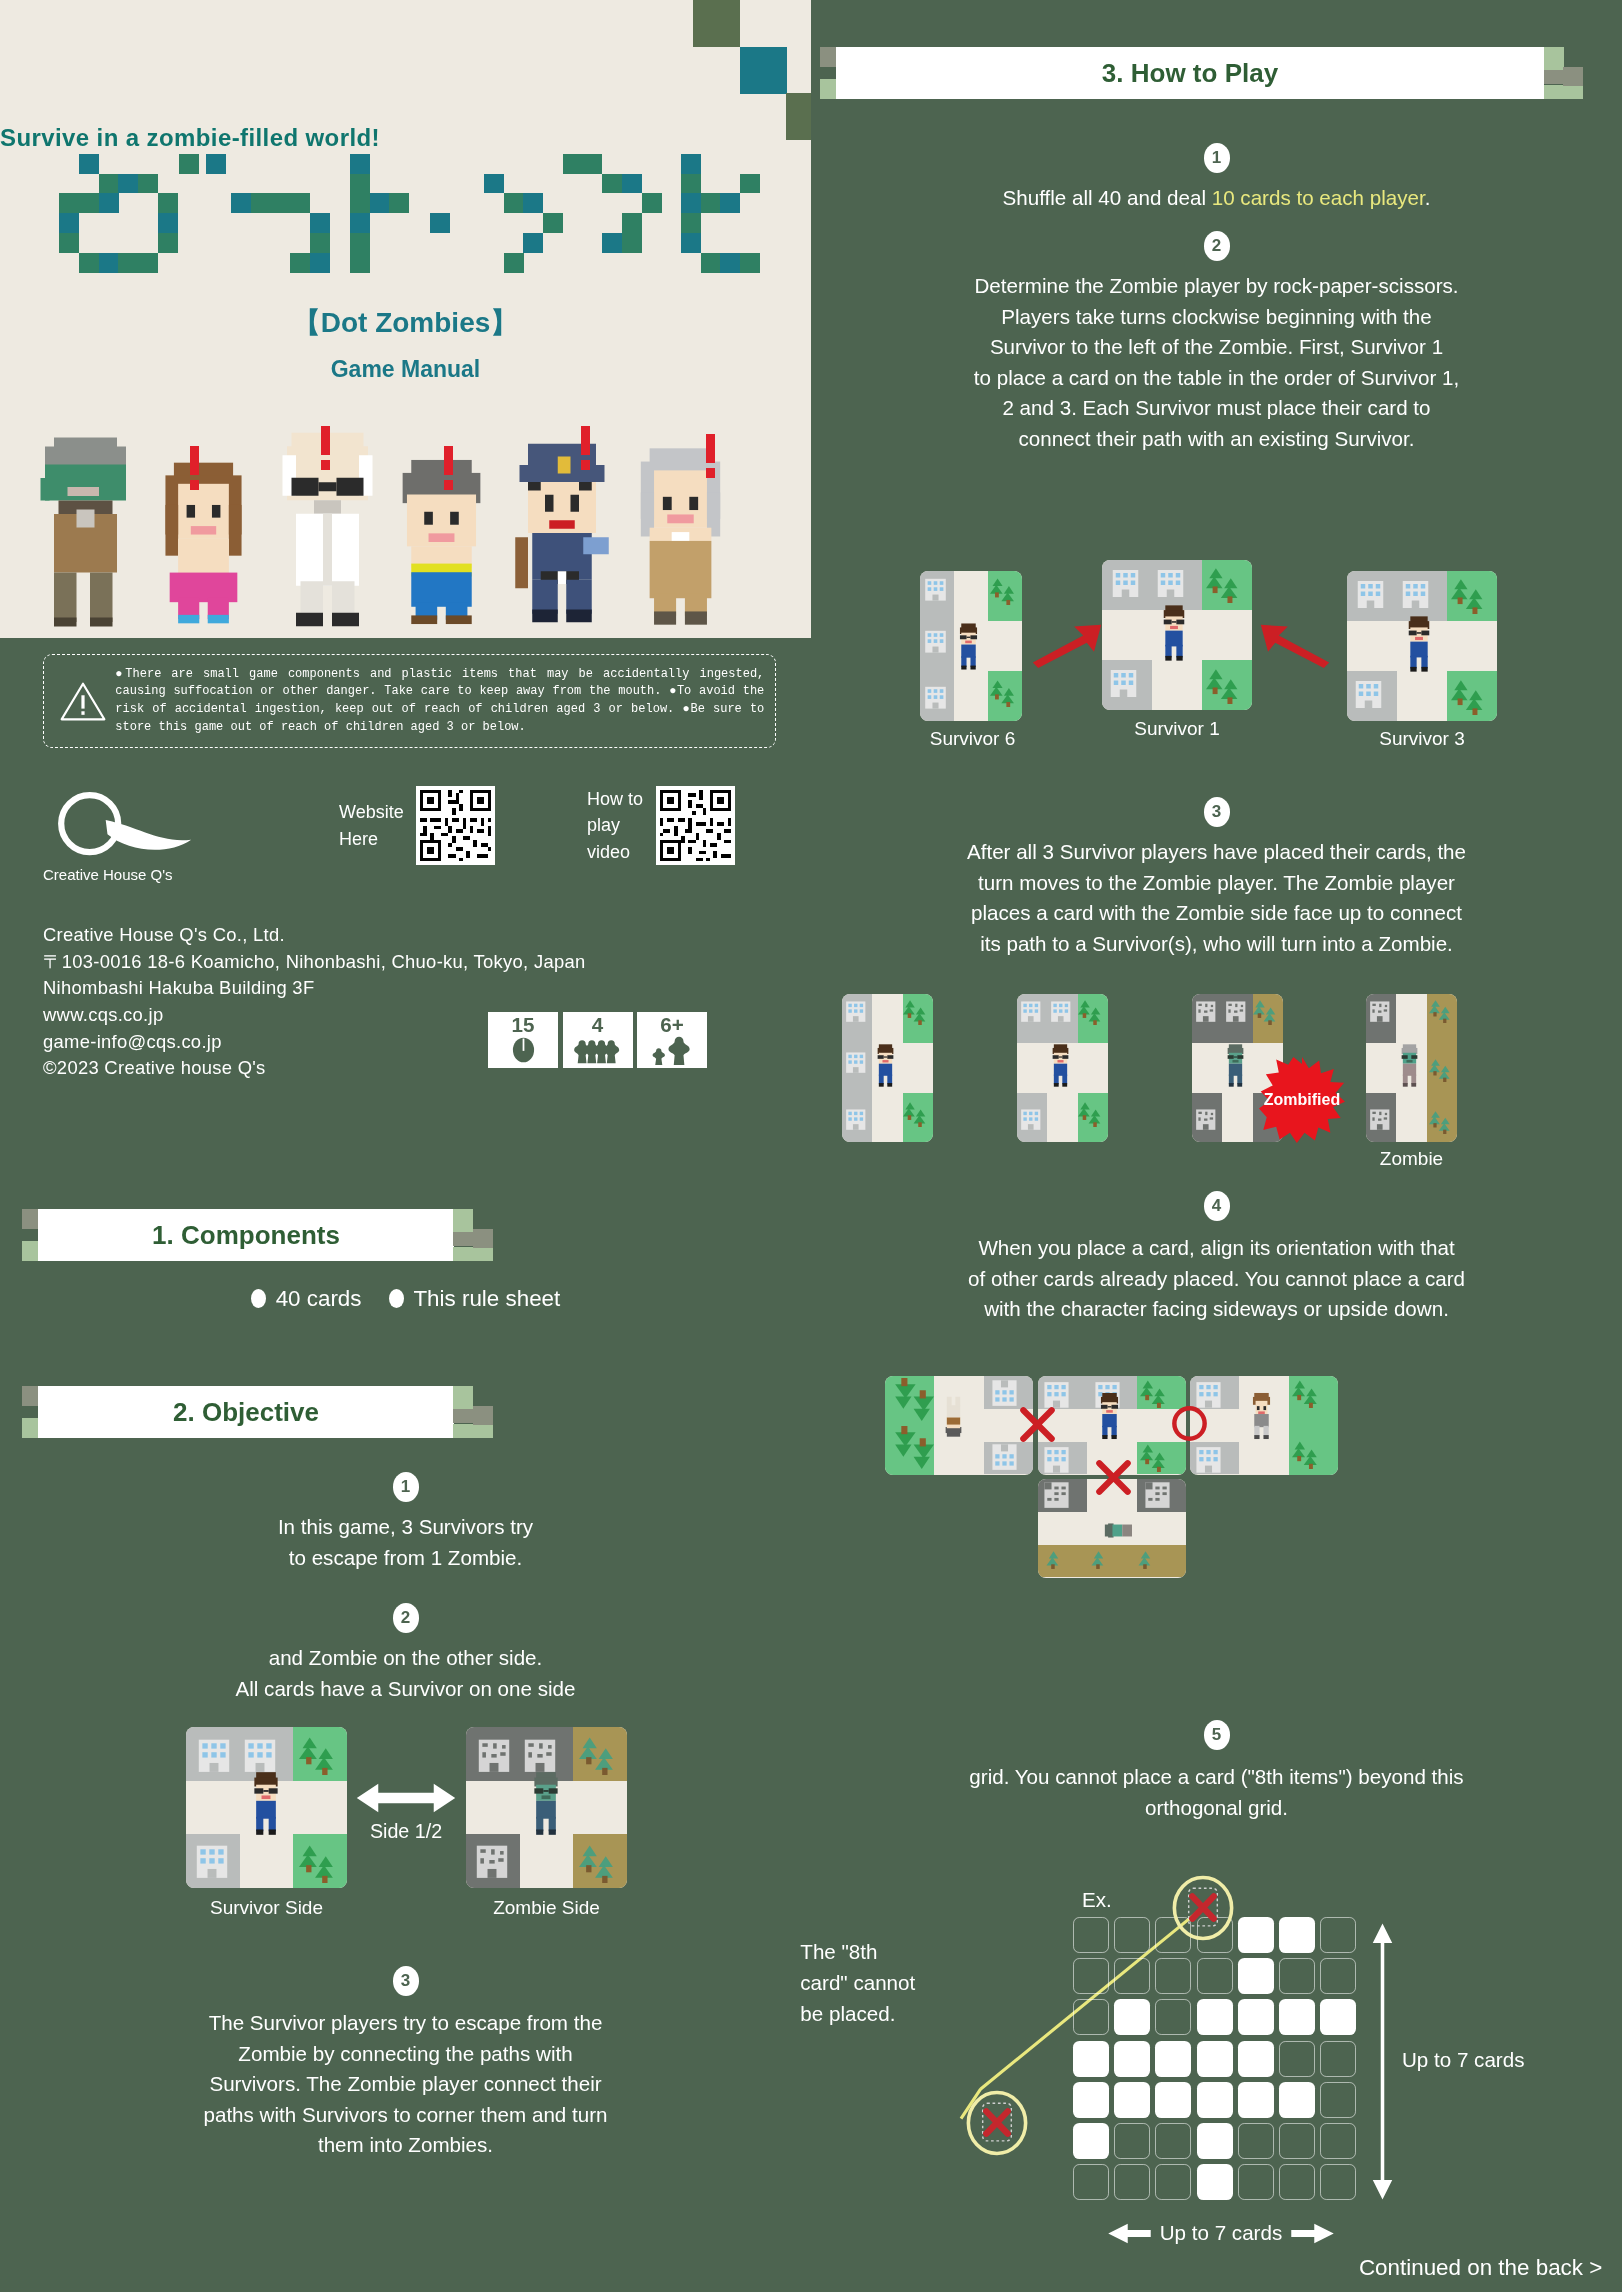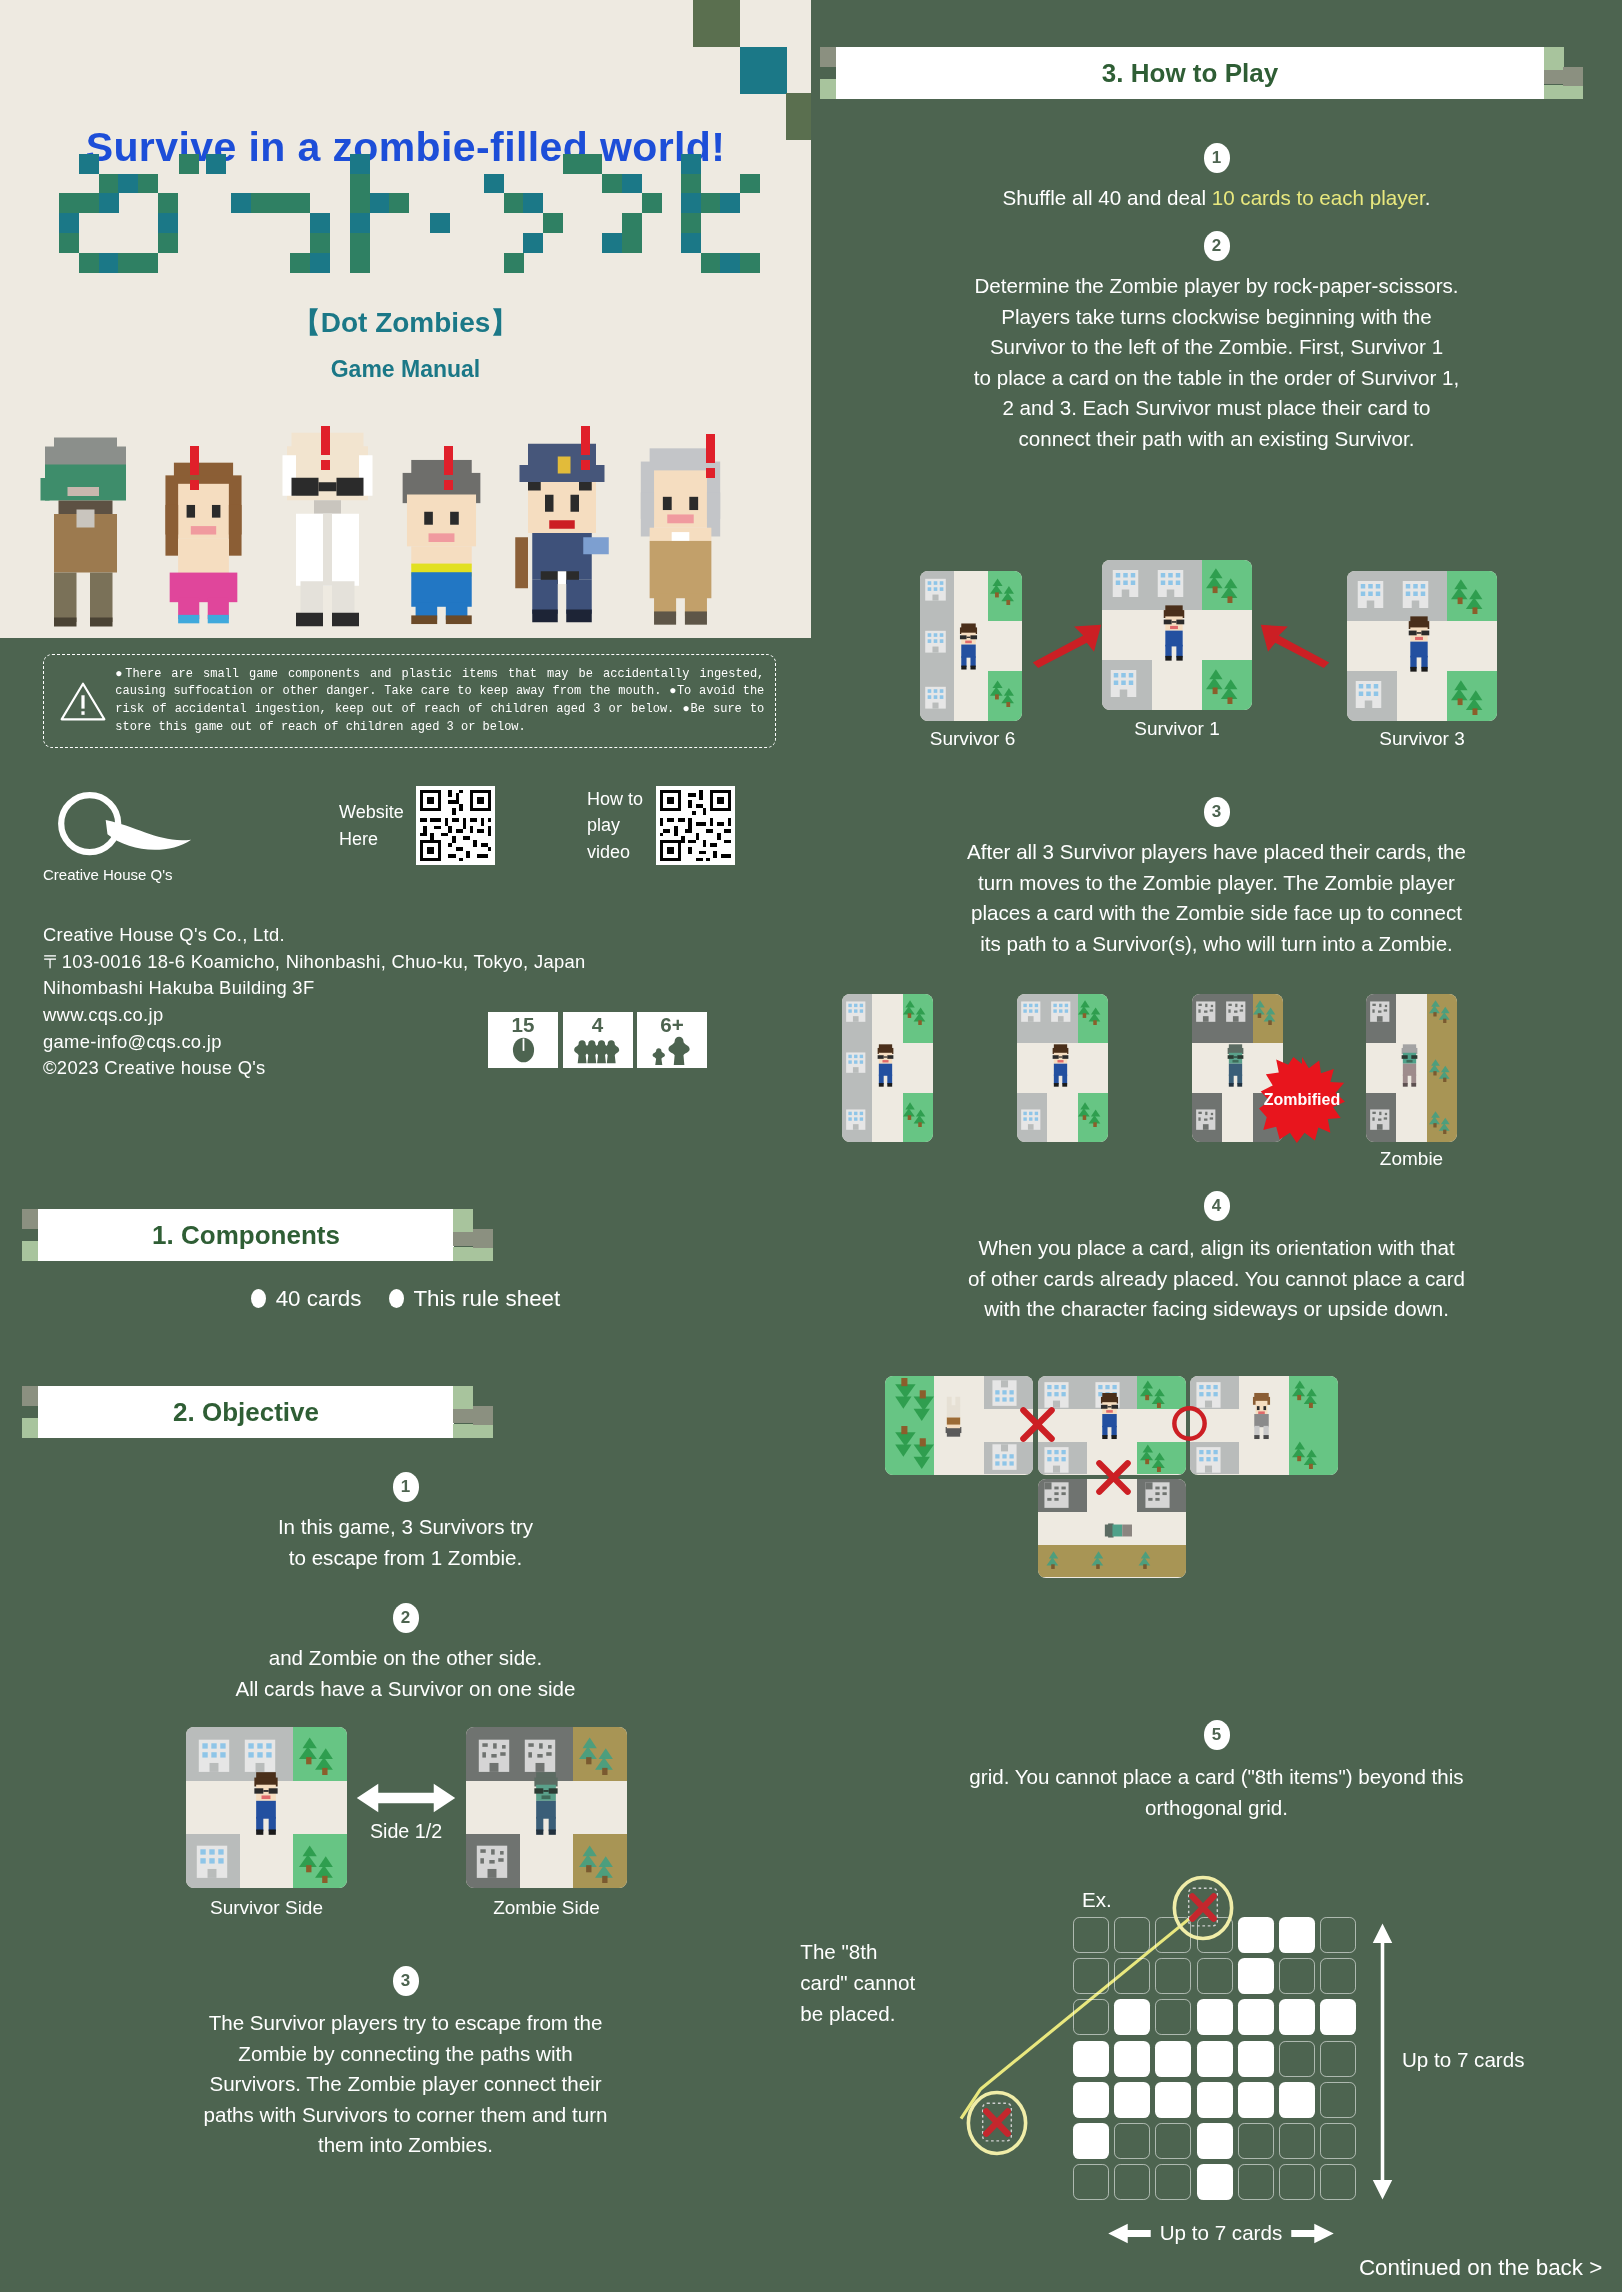--- a/index.html
+++ b/index.html
@@ -16,22 +16,22 @@
   
   .left-col { position: absolute; left: 0; top: 0; width: 811px; height: 2293px; }
 
   .hero {
     position: absolute; left: 0; top: 0; width: 811px; height: 638px;
     background: #eeeae1; overflow: hidden;
   }
   .hero-deco { position: absolute; }
 
   .hero-tagline {
-    position: absolute; top: 124px; left: 0; width: 811px; text-align: center;
-    font-size: 41px; font-weight: bold; color: #1d4ed8; letter-spacing: 0.4px;
+    position: absolute; top: 124px; left: 0; width: 811px; text-align: left;
+    font-size: 24px; font-weight: bold; color: #0f766e; letter-spacing: 0.4px;
   }
   .logo-pixels { position: absolute; left: 54px; top: 154px; width: 716px; height: 107px; }
   .logo-pixels i { position: absolute; display: block; }
   .hero-sub1 {
     position: absolute; top: 304px; left: 0; width: 811px; text-align: center;
     font-size: 28px; font-weight: bold; color: #1b7887;
   }
   .hero-sub2 {
     position: absolute; top: 356px; left: 0; width: 811px; text-align: center;
     font-size: 23px; font-weight: bold; color: #1b7887;

